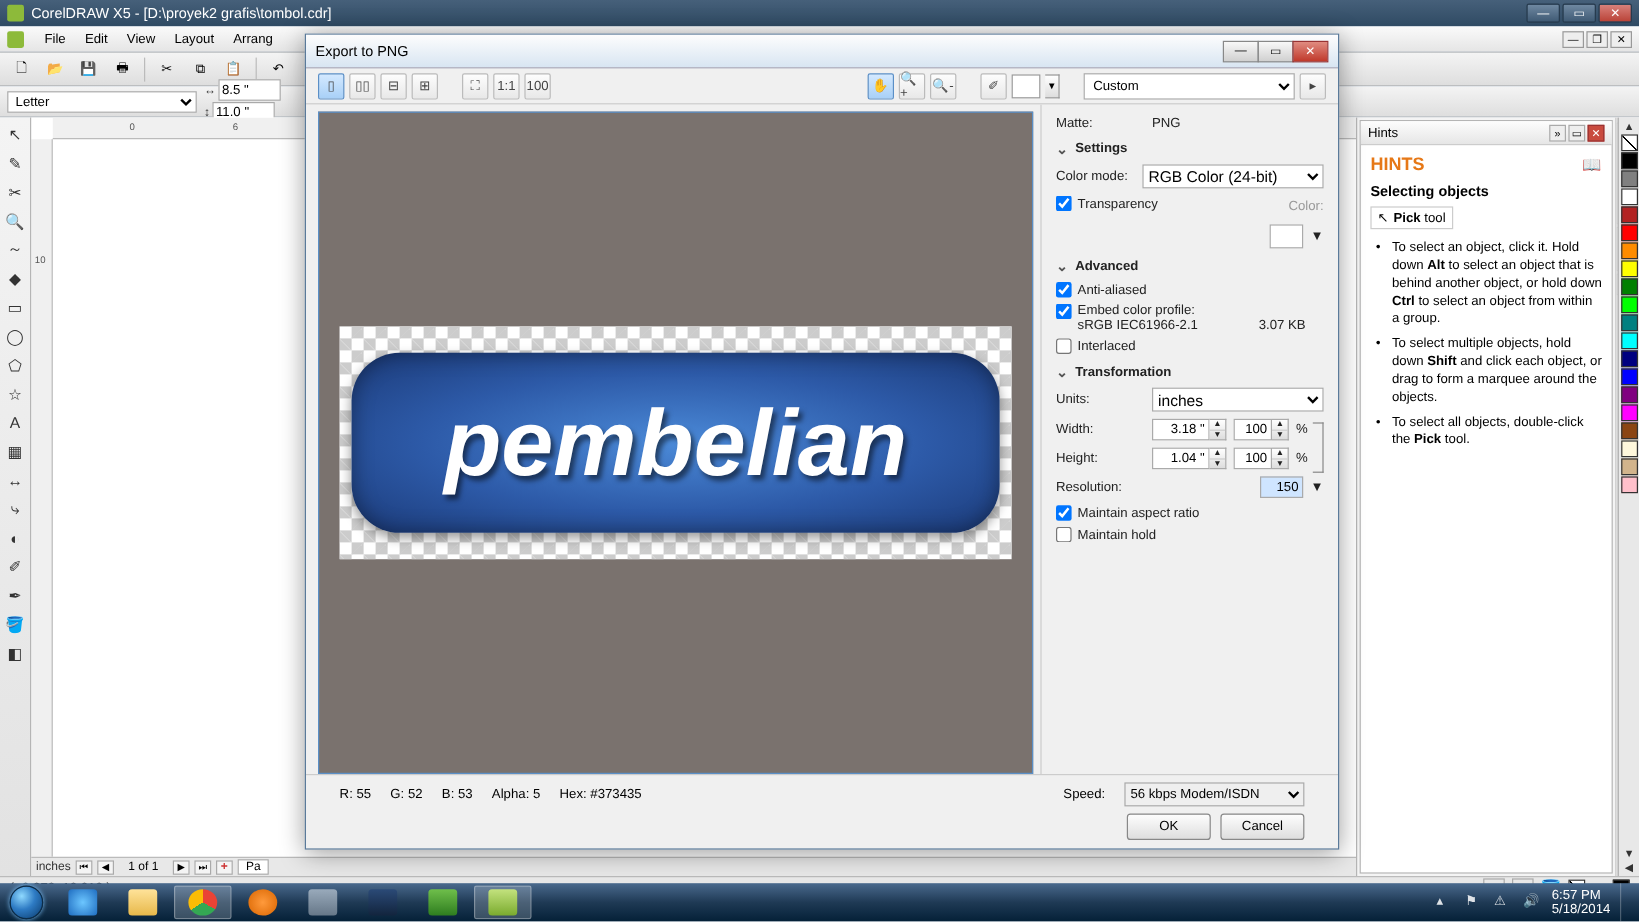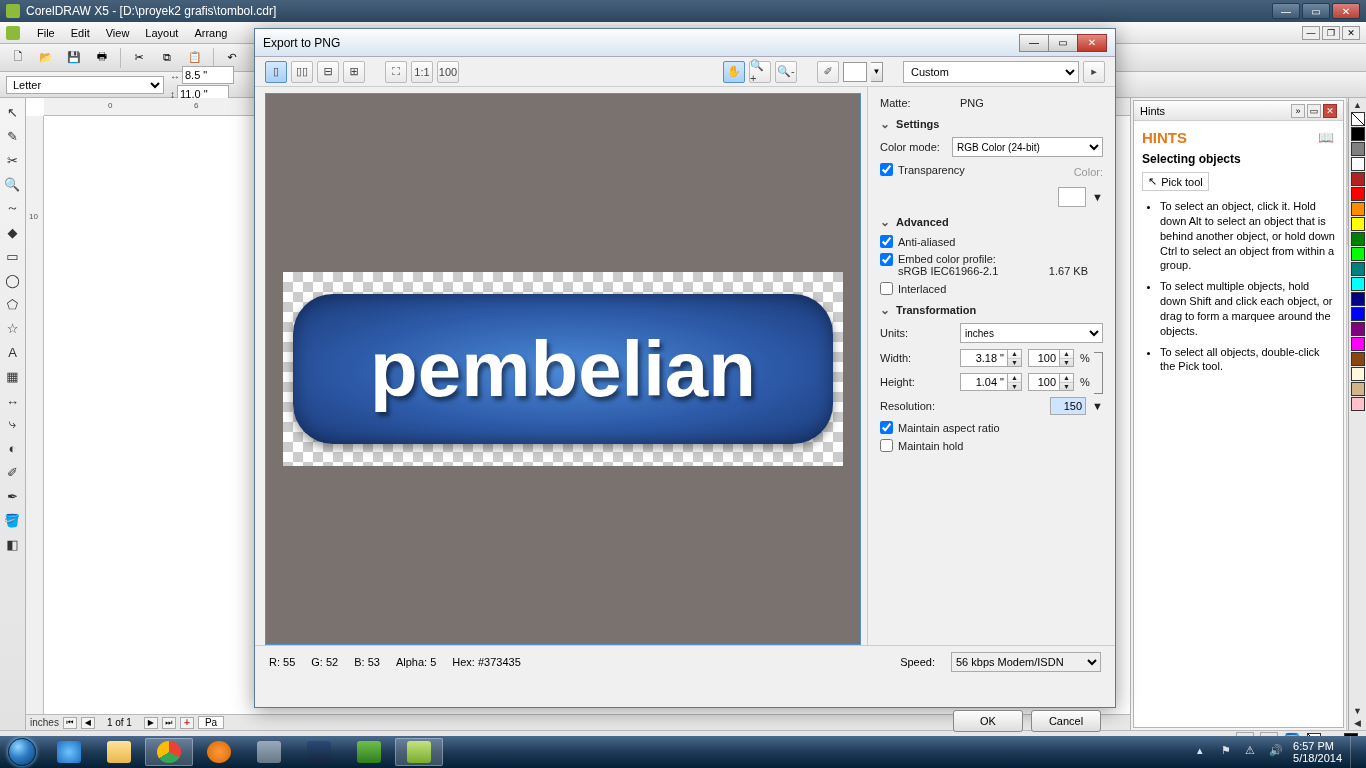--- a/index.html
+++ b/index.html
@@ -46,21 +46,21 @@
 .hints-title{height:20px;background:linear-gradient(#fdfdfd,#e6e6e6);border-bottom:1px solid #ccc;display:flex;align-items:center;padding:0 6px;font-size:11px;}
 .hints-title .x{margin-left:auto;display:flex;gap:2px;}
 .hints-title .x div{width:14px;height:14px;border:1px solid #aaa;background:#eee;font-size:9px;display:flex;align-items:center;justify-content:center;}
 .hints-title .x div.red{background:#c94b3f;color:#fff;border-color:#933;}
 .hints-body{padding:8px;font-size:11px;}
 .hints-body h2{color:#e67817;font-size:15px;font-weight:bold;margin-bottom:6px;display:flex;align-items:center;justify-content:space-between;}
 .hints-body h3{font-size:12px;font-weight:bold;margin-bottom:6px;}
 .hints-body .pick{border:1px solid #ccc;display:inline-flex;align-items:center;gap:4px;padding:2px 5px;margin-bottom:8px;}
 .hints-body ul{list-style:disc;padding-left:18px;}
 .hints-body li{margin-bottom:6px;line-height:1.35;}
-.hints-body b{font-weight:normal;}
+.hints-body b{font-weight:bold;}
 .tabs{width:20px;background:#e8e8e8;border-left:1px solid #ccc;display:flex;flex-direction:column;gap:2px;padding-top:4px;}
 .tabs div{writing-mode:vertical-rl;font-size:10px;padding:6px 2px;border:1px solid #ccc;background:#f7f7f7;}
 
 .palette{position:absolute;top:98px;right:0;width:18px;bottom:38px;background:#e8e8e8;border-left:1px solid #aaa;display:flex;flex-direction:column;align-items:center;padding-top:2px;z-index:2;}
 .palette .sw{width:14px;height:14px;border:1px solid #333;margin-bottom:1px;}
 .palette .arrow{font-size:9px;color:#333;margin-bottom:2px;}
 .palette .noclr{width:14px;height:14px;border:1px solid #333;background:#fff;position:relative;margin-bottom:1px;}
 .palette .noclr:after{content:"";position:absolute;left:0;top:0;right:0;bottom:0;background:linear-gradient(to top right,transparent 46%,#000 46%,#000 54%,transparent 54%);}
 
 
@@ -80,52 +80,52 @@
 
 .modal-tools{height:30px;border-bottom:1px solid #ccc;display:flex;align-items:center;padding:0 10px;gap:4px;}
 .modal-tools .mtbtn{width:22px;height:22px;border:1px solid #bbb;background:linear-gradient(#fdfdfd,#e8e8e8);border-radius:2px;display:flex;align-items:center;justify-content:center;font-size:11px;color:#444;}
 .modal-tools .mtbtn.on{background:linear-gradient(#d4e9ff,#a8d0f7);border-color:#5a8fc7;}
 .modal-tools .gap{width:12px;}
 .modal-tools .drop{height:22px;border:1px solid #aaa;background:#fff;font-size:11px;padding:0 3px;}
 .modal-tools .swatch{width:24px;height:20px;border:1px solid #999;background:#fff;}
 .modal-tools .swdrop{width:12px;height:20px;border:1px solid #999;border-left:none;background:linear-gradient(#fff,#ddd);font-size:8px;display:flex;align-items:center;justify-content:center;}
 
 .modal-body{flex:1;display:flex;overflow:hidden;}
-.preview{flex:1;padding:6px 6px 0 10px;display:flex;flex-direction:column;}
+.preview{flex:1;padding:6px 6px 0 10px;display:flex;flex-direction:column;font-style:italic;}
 .pv-img{flex:1;background:#7a726e;border:1px solid #5a8fc7;position:relative;overflow:hidden;display:flex;align-items:center;justify-content:center;}
 .checker{width:560px;height:194px;background-image:
   linear-gradient(45deg,#ccc 25%,transparent 25%),
   linear-gradient(-45deg,#ccc 25%,transparent 25%),
   linear-gradient(45deg,transparent 75%,#ccc 75%),
   linear-gradient(-45deg,transparent 75%,#ccc 75%);
   background-size:20px 20px;background-position:0 0,0 10px,10px -10px,-10px 0;background-color:#fff;display:flex;align-items:center;justify-content:center;}
 .bluebtn{width:540px;height:150px;border-radius:40px;background:radial-gradient(ellipse at center,#4b8ad8 0%,#2d5aa8 55%,#1b3a78 100%);box-shadow:inset 0 0 18px rgba(0,0,0,.4),0 4px 10px rgba(0,0,0,.4);display:flex;align-items:center;justify-content:center;color:#fff;font-size:78px;font-weight:800;font-family:Arial,Helvetica,sans-serif;text-shadow:3px 4px 4px rgba(0,0,0,.5);}
 .pv-meta{padding:6px 2px;font-size:11px;color:#333;}
 
 .settings{width:248px;border-left:1px solid #ccc;padding:10px 12px;font-size:11px;color:#222;overflow:auto;}
 .settings .row{display:flex;align-items:center;margin-bottom:6px;gap:6px;}
 .settings .lbl{width:74px;}
 .settings input[type=text]{border:1px solid #aaa;height:18px;font-size:11px;padding:0 3px;}
-.settings select{border:1px solid #aaa;height:20px;font-size:10px;flex:1;background:#fff;}
+.settings select{border:1px solid #aaa;height:20px;font-size:13px;flex:1;background:#fff;}
 .sect{display:flex;align-items:center;gap:6px;font-weight:bold;margin:8px 0 6px;}
 .sect:before{content:"⌄";font-size:12px;color:#555;transform:rotate(0deg);}
 .chk{display:flex;align-items:center;gap:5px;margin-bottom:5px;}
 .chk input{width:13px;height:13px;}
 .numwrap{display:flex;align-items:center;}
 .numwrap input{width:48px;text-align:right;}
 .spin{width:14px;height:18px;border:1px solid #aaa;border-left:none;background:linear-gradient(#fff,#ddd);font-size:7px;display:flex;flex-direction:column;}
 .spin div{flex:1;display:flex;align-items:center;justify-content:center;border-bottom:1px solid #ccc;}
 .spin div:last-child{border:none;}
 .mattebox{width:28px;height:20px;border:1px solid #aaa;background:#fff;}
 .bracket{width:10px;border-right:1px solid #888;border-top:1px solid #888;border-bottom:1px solid #888;height:42px;margin-left:4px;}
 .reso input{background:#cfe5ff;width:36px;}
 
-.modal-foot{height:62px;border-top:1px solid #ccc;padding:6px 14px;display:flex;flex-direction:column;gap:6px;}
+.modal-foot{height:62px;border-top:1px solid #ccc;padding:6px 28px;display:flex;flex-direction:column;gap:6px;}
 .modal-foot .r1{display:flex;align-items:center;gap:16px;}
-.modal-foot .r2{display:flex;align-items:center;margin-top:32px;}
+.modal-foot .r2{display:flex;align-items:center;}
 .modal-foot select{height:20px;border:1px solid #aaa;font-size:11px;width:150px;}
 .okbtn{width:70px;height:22px;border:1px solid #888;background:linear-gradient(#fdfdfd,#dedede);border-radius:3px;font-size:11px;margin-left:8px;cursor:pointer;}
 
 
 .taskbar{position:absolute;bottom:0;left:0;right:0;height:32px;background:linear-gradient(#4a6a8d,#1f3a55,#042037);display:flex;align-items:center;z-index:100;}
 .startorb{width:44px;height:32px;display:flex;align-items:center;justify-content:center;}
 .orb{width:28px;height:28px;border-radius:50%;background:radial-gradient(circle at 35% 30%,#8fd9ff 0%,#2e7bc4 45%,#0a3a6b 100%);border:1px solid #0c2c48;box-shadow:0 0 4px #7ec6ff;position:relative;}
 .orb:after{content:"";position:absolute;inset:5px;background:
   conic-gradient(from 0deg,#f33 0 25%,#3c3 25% 50%,#39f 50% 75%,#fc3 75% 100%);
   -webkit-mask:radial-gradient(circle,transparent 35%,#000 36%);mask:radial-gradient(circle,transparent 35%,#000 36%);border-radius:50%;opacity:.0;}
@@ -388,21 +388,21 @@
       <label class="chk">
         <input type="checkbox" checked="" style="">
           <span>Anti-aliased</span>
       </label>
       <label class="chk" style="align-items:flex-start;">
         <input type="checkbox" checked="" style="">
         <span>
           <span>Embed color profile:</span><br>
           <span style="display:flex;width:190px;justify-content:space-between;">
            <span>sRGB IEC61966-2.1</span>
-           <span>1.67 KB</span>
+           <span>3.07 KB</span>
           </span>
         </span>
       </label>
       <label class="chk">
         <input type="checkbox" style="">
           <span>Interlaced</span>
       </label>
 
       <div class="sect">
           <span>Transformation</span>

